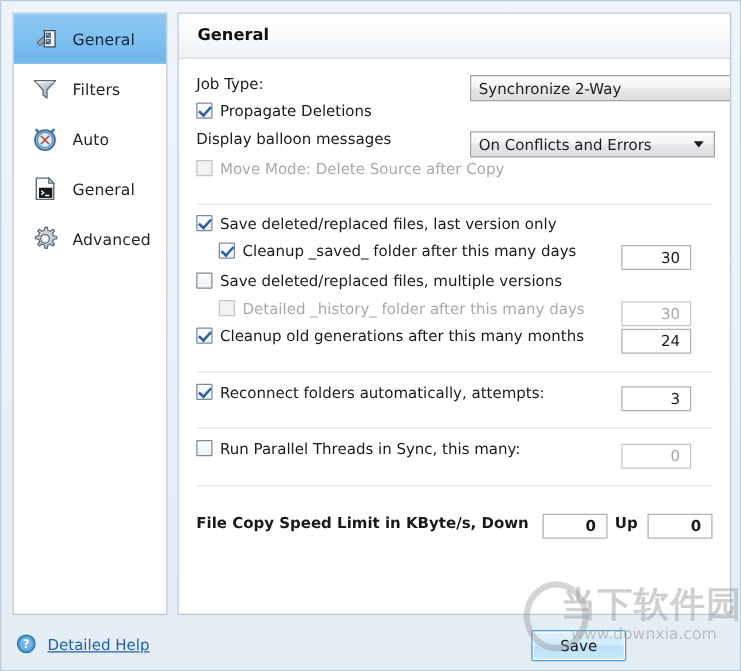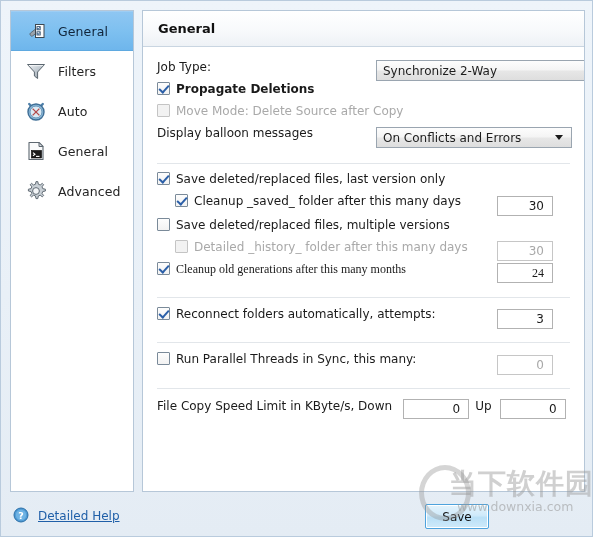--- a/index.html
+++ b/index.html
@@ -215,21 +215,21 @@
     box-sizing: border-box;
     display: flex;
     align-items: center;
     justify-content: center;
     font-size: 12px;
     color: #111111;
     cursor: default;
     border-radius: 2px;
   }
   #save-button {
-    left: 424px; top: 503px; width: 64px;
+    left: 424px; top: 503px; width: 76px;
     border: 1px solid #4ea3dd;
     background: linear-gradient(to bottom, #e4f3fc 0%, #cfeafa 45%, #b9e0f7 55%, #cfeafa 100%);
     box-shadow: 0 0 0 1px #ffffff inset;
   }
   #cancel-button {
     left: 508px; top: 503px; width: 76px;
     border: 1px solid #919191;
     background: linear-gradient(to bottom, #fbfbfb 0%, #f1f1f1 45%, #e4e4e4 55%, #ededed 100%);
   }
 
@@ -355,38 +355,38 @@
     <div id="panel-body">
 
       <div class="row" style="height:22px; margin-top:13px;">
         <span class="lbl">Job Type:</span>
         <div class="combo" style="left:219px; top:0px; width:235px;">
           <span>Synchronize 2-Way</span>
           <span class="arrow"></span>
         </div>
       </div>
 
-      <div class="row" style="height:22px;font-weight:bold;">
+      <div class="row" style="height:22px;">
         <span class="cb checked"></span>
         <span class="lbl">Propagate Deletions</span>
-      </div>
-
-      <div class="row" style="height:22px;">
-        <span class="cb disabled"></span>
-        <span class="lbl disabled">Move Mode: Delete Source after Copy</span>
       </div>
 
       <div class="row" style="height:24px;">
         <span class="lbl">Display balloon messages</span>
         <div class="combo" style="left:219px; top:1px; width:196px;">
           <span>On Conflicts and Errors</span>
           <span class="arrow"></span>
         </div>
       </div>
 
+      <div class="row" style="height:22px;">
+        <span class="cb disabled"></span>
+        <span class="lbl disabled">Move Mode: Delete Source after Copy</span>
+      </div>
+
       <div class="sep" style="margin-top:13px;"></div>
 
       <div class="row" style="height:22px; margin-top:8px;">
         <span class="cb checked"></span>
         <span class="lbl">Save deleted/replaced files, last version only</span>
       </div>
 
       <div class="row" style="height:24px; padding-left:18px;">
         <span class="cb checked"></span>
         <span class="lbl">Cleanup _saved_ folder after this many days</span>
@@ -401,21 +401,21 @@
       </div>
 
       <div class="row" style="height:22px; padding-left:18px;">
         <span class="cb disabled"></span>
         <span class="lbl disabled">Detailed _history_ folder after this many days</span>
         <div class="num disabled" style="left:340px; top:1px; width:56px;">
           <span>30</span>
         </div>
       </div>
 
-      <div class="row" style="height:22px;font-family:Liberation Serif, serif;">
+      <div class="row" style="height:22px;">
         <span class="cb checked"></span>
         <span class="lbl">Cleanup old generations after this many months</span>
         <div class="num" style="left:340px; top:1px; width:56px;">
           <span>24</span>
         </div>
       </div>
 
       <div class="sep" style="margin-top:13px;"></div>
 
       <div class="row" style="height:26px; margin-top:9px;">
@@ -431,21 +431,21 @@
       <div class="row" style="height:26px; margin-top:9px;">
         <span class="cb"></span>
         <span class="lbl">Run Parallel Threads in Sync, this many:</span>
         <div class="num disabled" style="left:340px; top:3px; width:56px;">
           <span>0</span>
         </div>
       </div>
 
       <div class="sep" style="margin-top:10px;"></div>
 
-      <div class="row" style="height:26px; margin-top:10px;">
+      <div class="row" style="height:26px; margin-top:22px;font-weight:bold;">
         <span class="lbl">File Copy Speed Limit in KByte/s, Down</span>
         <div class="num-inline" style="width:66px; margin-left:11px;">
           <span>0</span>
         </div>
         <span class="lbl" style="margin-left:6px;">Up</span>
         <div class="num-inline" style="width:66px; margin-left:8px;">
           <span>0</span>
         </div>
       </div>
 

